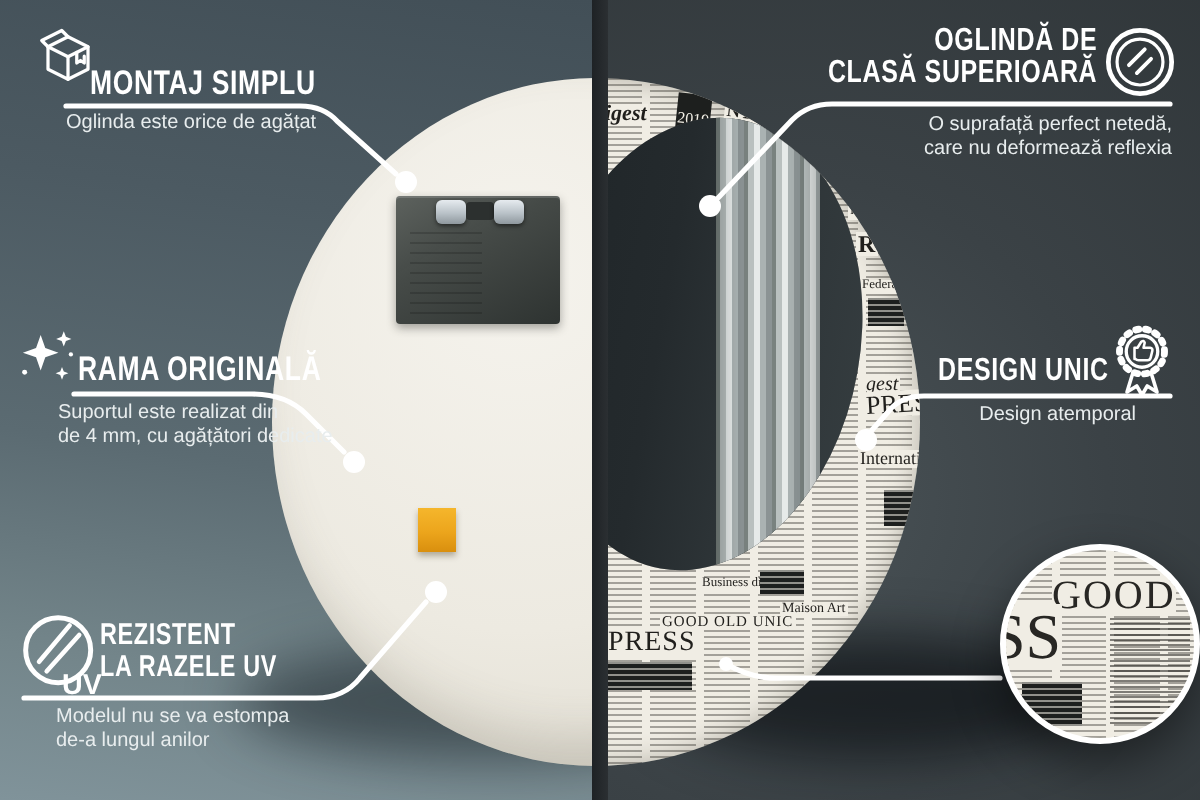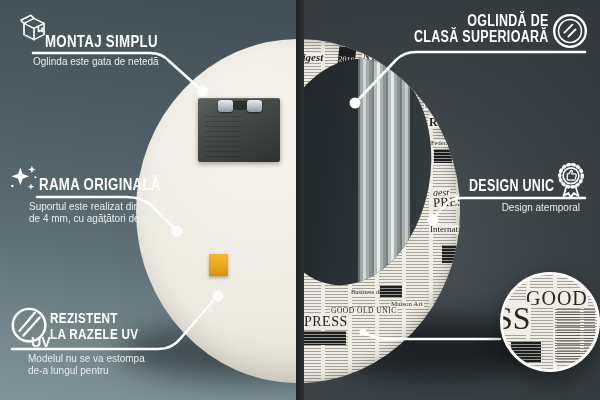--- a/index.html
+++ b/index.html
@@ -158,33 +158,37 @@
   <svg class="ico" style="left:19px;top:13px;" width="30" height="32" viewBox="0 0 48 48">
     <g stroke="#fff" stroke-width="2.6" fill="none" stroke-linejoin="round" stroke-linecap="round">
       <path d="M8 15 L24 7 L40 15 L24 23 Z"></path>
       <path d="M8 15 V33 L24 41 V23"></path>
       <path d="M40 15 V33 L24 41"></path>
       <path d="M8 15 L3 10 L19 2 L24 7"></path>
       <path d="M31 19.5 V28 L34 26 L37 28 V22.5"></path>
     </g>
   </svg>
   <div class="t t-left" style="left:45px;top:32px;font-size:17px;">MONTAJ SIMPLU</div>
-  <div class="s" style="left:33px;top:56px;">Oglinda este gata de netedă</div>
+  <div class="s" style="left:33px;top:56px;">Oglinda este orice de agățat</div>
 
   <div class="t t-right" style="right:51px;top:13px;font-size:16px;line-height:16px;">
     <div>OGLINDĂ DE</div>
     <div>CLASĂ SUPERIOARĂ</div>
   </div>
   <svg class="ico" style="left:551px;top:12px;" width="38" height="38" viewBox="0 0 48 48">
     <g stroke="#fff" fill="none" stroke-linecap="round">
       <circle cx="24" cy="24" r="20" stroke-width="3"></circle>
       <circle cx="24" cy="24" r="14.5" stroke-width="2"></circle>
       <path d="M17 26 L27 16 M22 31 L31 22" stroke-width="2.4"></path>
     </g>
   </svg>
+  <div class="s s-right" style="right:14px;top:57px;">
+    <div>O suprafață perfect netedă,</div>
+    <div>care nu deformează reflexia</div>
+  </div>
 
   <svg class="ico" style="left:7px;top:163px;" width="32" height="32" viewBox="0 0 36 36">
     <g fill="#fff">
       <path d="M15 5 L17.6 12.4 L25 15 L17.6 17.6 L15 25 L12.4 17.6 L5 15 L12.4 12.4 Z"></path>
       <path d="M28 3 L29.2 6.1 L32.3 7.3 L29.2 8.5 L28 11.6 L26.8 8.5 L23.7 7.3 L26.8 6.1 Z"></path>
       <path d="M27 23 L28 25.6 L30.6 26.6 L28 27.6 L27 30.2 L26 27.6 L23.4 26.6 L26 25.6 Z"></path>
       <circle cx="6" cy="26" r="1.4"></circle>
         <circle cx="32" cy="16" r="1.2"></circle>
     </g>
   </svg>
@@ -196,33 +200,33 @@
 
   <div class="t t-right" style="right:46px;top:177px;font-size:16px;">DESIGN UNIC</div>
   <svg class="ico" style="left:553px;top:160px;" width="36" height="42" viewBox="0 0 48 52">
     <g stroke="#fff" fill="none" stroke-linecap="round" stroke-linejoin="round">
       <circle cx="24" cy="19" r="15" stroke-width="4.6" stroke-dasharray="2 4.6"></circle>
       <circle cx="24" cy="19" r="10.5" stroke-width="2.2"></circle>
       <path d="M19 24 v-7.5 M19 16.5 h2 l2.5 -4 q1.8 -1.4 2.3 .7 l-.8 3.3 h4.4 q1.9 .2 1.5 2 l-1.1 4.6 q-.4 1.7 -2.1 1.7 h-6 q-1.4 0 -2.2 -1" stroke-width="1.7"></path>
       <path d="M18 33 L14 46 L20.5 42 L24 48 L27.5 42 L34 46 L30 33" stroke-width="2.4"></path>
     </g>
   </svg>
-  <div class="s s-right" style="right:20px;top:202px;">
+  <div class="s s-right" style="right:32px;top:202px;">
     <div>Design atemporal</div>
   </div>
 
   <svg class="ico" style="left:9px;top:306px;" width="44" height="44" viewBox="0 0 46 46">
     <g stroke="#fff" fill="none" stroke-linecap="round">
       <circle cx="21" cy="20" r="17" stroke-width="2.6"></circle>
       <path d="M11 26 L27 7 M15 31 L32 12" stroke-width="2.4"></path>
     </g>
     <text x="23" y="43" font-size="15" font-weight="bold" fill="#fff" font-family="Liberation Sans, sans-serif">UV</text>
   </svg>
   <div class="t t-left" style="left:50px;top:310px;font-size:15px;line-height:16px;">
     <div>REZISTENT</div>
     <div>LA RAZELE UV</div>
   </div>
   <div class="s" style="left:12px;top:353px;margin-left:16px;">
     <div>Modelul nu se va estompa</div>
-    <div>de-a lungul pentru</div>
+    <div>de-a lungul anilor</div>
   </div>
 
 </div>
 
 </body></html>

